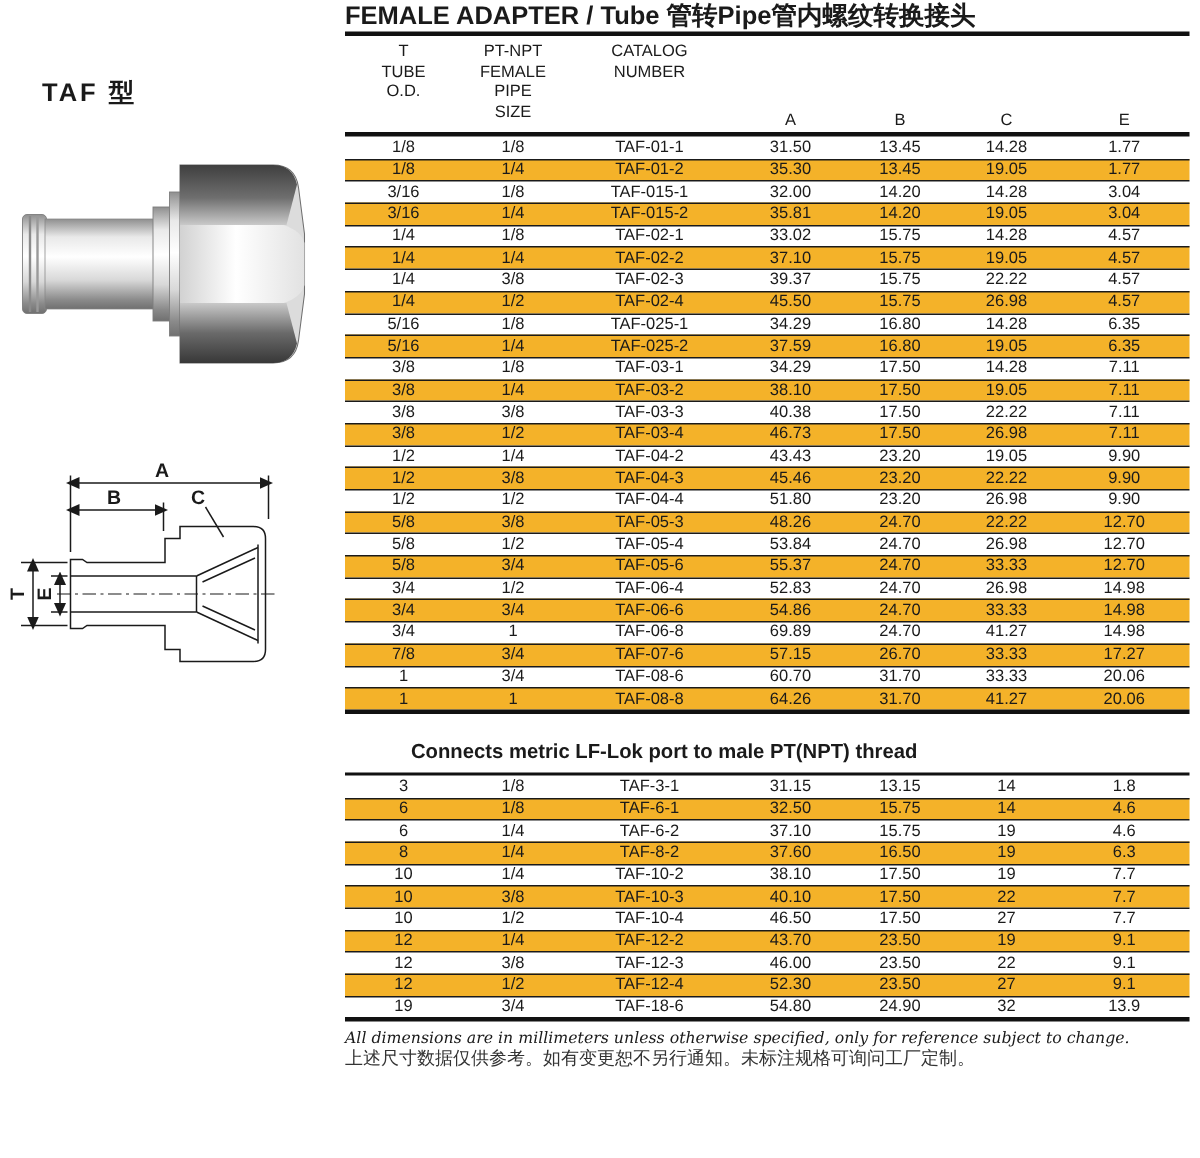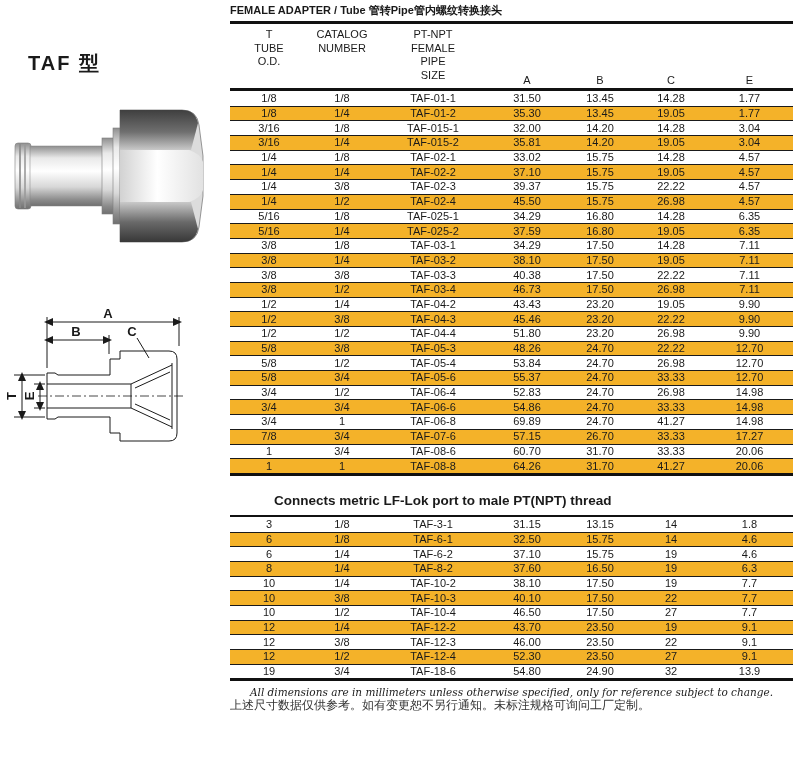--- a/index.html
+++ b/index.html
@@ -3,43 +3,43 @@
 <meta charset="utf-8">
 <style>
   * { margin:0; padding:0; box-sizing:border-box; }
   body { background:#fff; }
   .page {
     position:relative; width:800px; height:772px; background:#ffffff;
     font-family:"Liberation Sans", sans-serif; color:#1a1a1a; overflow:hidden;
   }
   
   .left-panel { position:absolute; left:0; top:0; width:228px; height:772px; }
-  .model-label { position:absolute; left:28px; top:50px; font-size:20px; font-weight:bold; letter-spacing:2px; }
+  .model-label { position:absolute; left:28px; top:50px; font-size:17px; font-weight:bold; letter-spacing:2px; }
   .photo-svg   { position:absolute; left:12px; top:98px; }
   .drawing-svg { position:absolute; left:2px; top:296px; }
   
   .right-panel { position:absolute; left:230px; top:2px; width:563px; }
-  .title-line { font-size:11px; font-weight:bold; line-height:17px; white-space:nowrap; }
+  .title-line { font-size:17px; font-weight:bold; line-height:17px; white-space:nowrap; }
   .rule-thick { height:3px; background:#111; margin-top:2px; }
   
   .col-header { display:grid; grid-template-columns:78px 68px 114px 74px 72px 70px 87px; height:64px; padding-top:4px; }
   .hcell { font-size:11px; line-height:13.5px; text-align:center; white-space:pre-line; }
   .hcell.bottom { align-self:end; padding-bottom:1px; }
   
   .dtable { width:563px; }
   .trow { display:grid; grid-template-columns:78px 68px 114px 74px 72px 70px 87px; height:14.7px; align-items:center; }
   .trow + .trow { border-top:1px solid #1a1a1a; }
   .trow.hl { background:var(--hl,#F4B229); }
   .tcell { font-size:11px; text-align:center; line-height:13px; }
   .metric-heading { margin-top:17px; font-size:13.5px; font-weight:bold;margin-left:44px; }
   .metric-wrap { margin-top:7px; border-top:2px solid #111; }
   .rule-bottom { height:3px; background:#111; }
   
   .footer { margin-top:5px; }
-  .note-en { font-family:"DejaVu Serif", serif; font-style:italic; font-size:10.5px; line-height:13px;text-align:center; }
+  .note-en { font-family:"DejaVu Serif", serif; font-style:italic; font-size:10.5px; line-height:13px; }
   .note-zh { font-size:12px; line-height:13px; color:#333; }
   
   .dim-label { font-family:"Liberation Sans", sans-serif; font-size:13px; font-weight:bold; fill:#1a1a1a; }
 </style>
 </head>
 <body>
 
 <div class="page">
 
   <div class="left-panel">
@@ -141,26 +141,26 @@
   </div>
 
   <div class="right-panel">
     <div class="title-line">FEMALE ADAPTER / Tube 管转Pipe管内螺纹转换接头</div>
     <div class="rule-thick"></div>
 
     <div class="col-header">
       <div class="hcell">T
 TUBE
 O.D.</div>
-      <div class="hcell">CATALOG
-NUMBER</div>
       <div class="hcell">PT-NPT
 FEMALE
 PIPE
 SIZE</div>
+      <div class="hcell">CATALOG
+NUMBER</div>
       <div class="hcell bottom">A</div>
       <div class="hcell bottom">B</div>
       <div class="hcell bottom">C</div>
       <div class="hcell bottom">E</div>
     </div>
     <div class="rule-thick" style="margin-top:0;"></div>
 
     <div class="dtable">
         <div class="trow">
           <div class="tcell">1/8</div>

